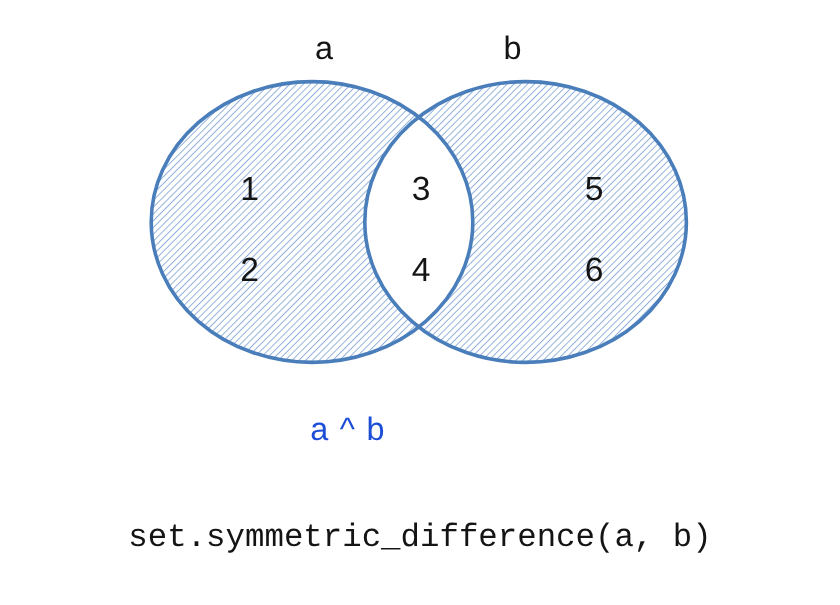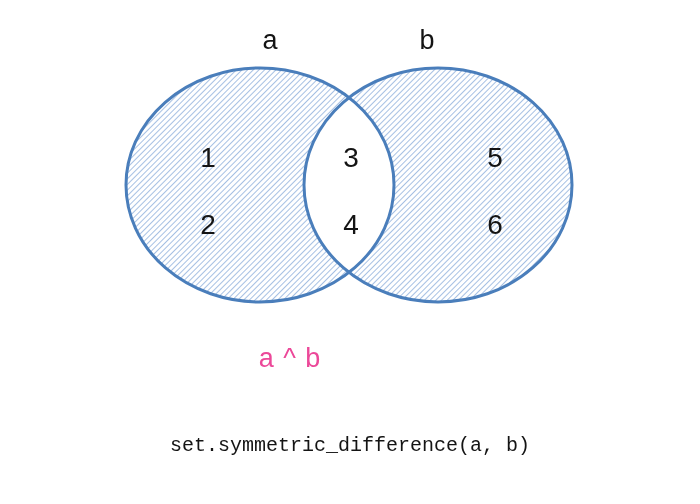--- a/index.html
+++ b/index.html
@@ -60,31 +60,31 @@
   #expression {
     position: absolute;
     left: 0;
     top: 345px;
     width: 580px;
     text-align: center;
     font-family: "Liberation Sans", sans-serif;
     font-size: 27px;
     line-height: 1;
     letter-spacing: 1px;
-    color: #ec4899;
+    color: #1d4ed8;
     user-select: none;
   }
   #code-caption {
     position: absolute;
     left: 0;
     top: 436px;
     width: 700px;
     text-align: center;
     font-family: "Liberation Mono", "DejaVu Sans Mono", monospace;
-    font-size: 20px;
+    font-size: 27px;
     line-height: 1;
     color: #141414;
     white-space: pre;
     user-select: none;
   }
 </style>
 </head>
 <body>
 
 <div id="stage">

